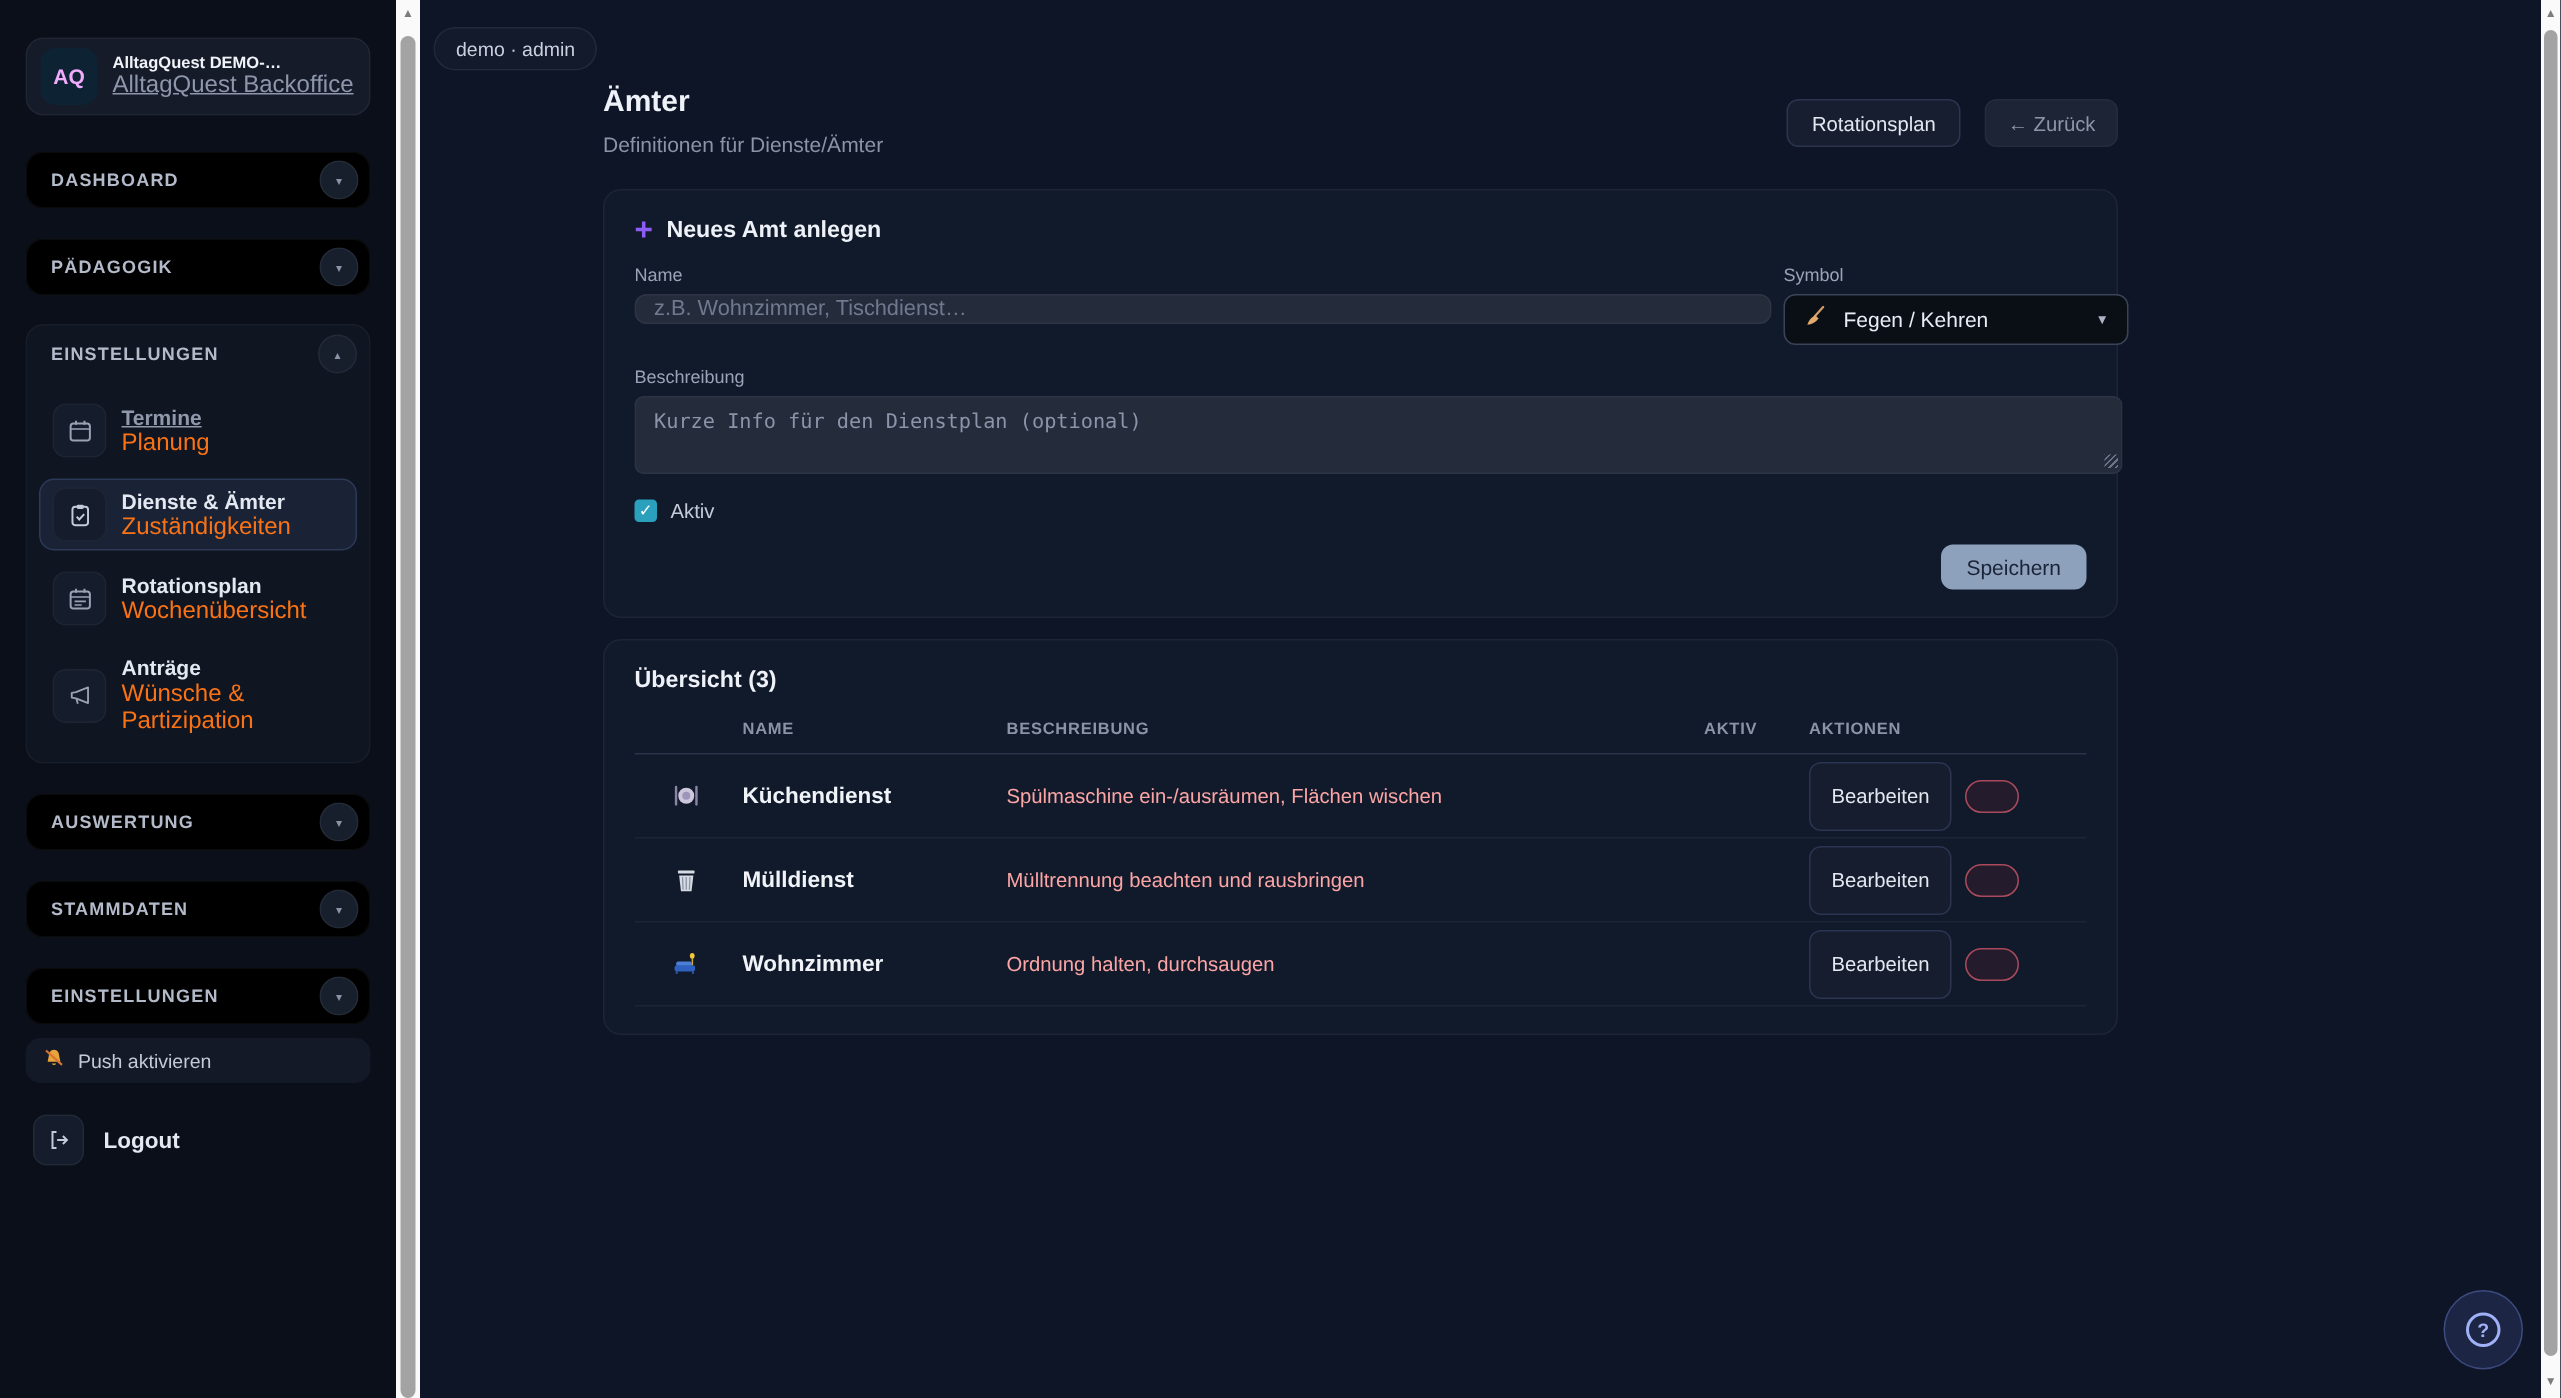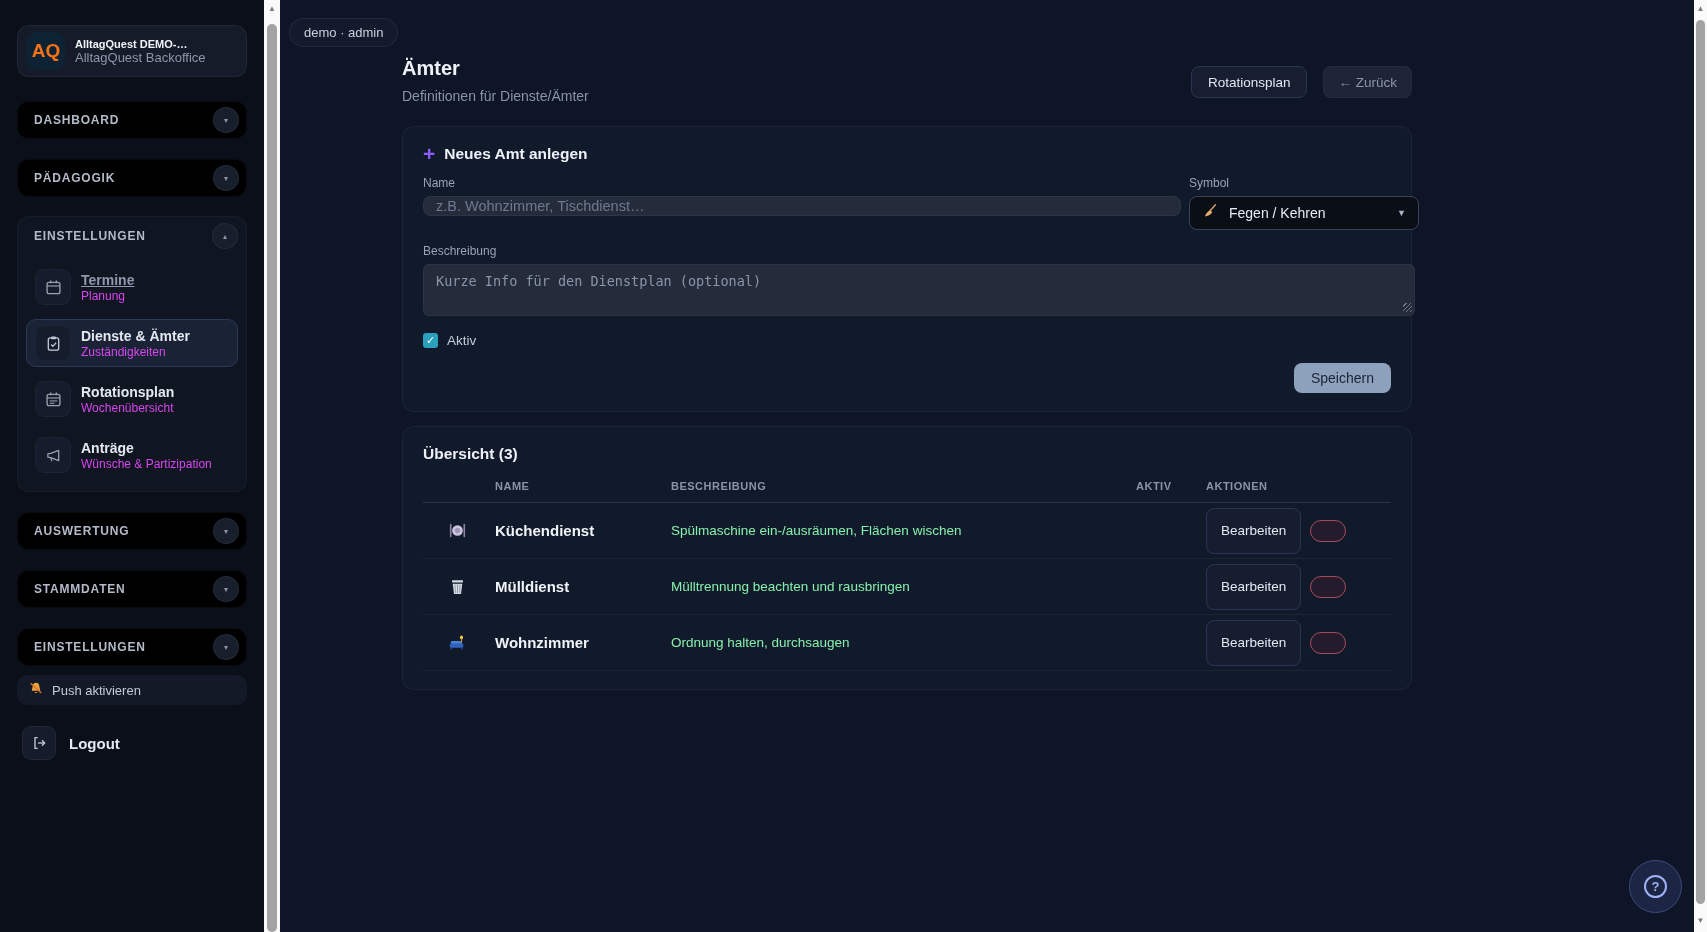--- a/index.html
+++ b/index.html
@@ -16,24 +16,24 @@
     background:#0a0f1a; padding:25px 17px 0;
   }
   .logo-card {
     display:flex; align-items:center; gap:10px;
     background:#151b29; border:1px solid rgba(255,255,255,.05);
     border-radius:12px; padding:7px 9px; height:52px;
   }
   .logo {
     width:38px; height:38px; border-radius:10px; background:#0d2334;
     display:flex; align-items:center; justify-content:center;
-    font-weight:bold; font-size:19px; color:#f97316; flex:none;
+    font-weight:bold; font-size:14px; color:#f0abfc; flex:none;
   }
   .logo-title { font-size:11px; font-weight:bold; color:#f0f3f8; white-space:nowrap; overflow:hidden; }
-  .logo-sub { font-size:13px; color:#8d96aa; margin-top:0; }
+  .logo-sub { font-size:16px; color:#8d96aa; margin-top:0;text-decoration:underline; }
   .nav-section {
     display:flex; align-items:center; justify-content:space-between;
     background:#000000; border:1px solid rgba(255,255,255,.04);
     border-radius:12px; padding:0 7px 0 16px; height:38px; margin-top:20px; cursor:pointer;
   }
   .nav-section.first { margin-top:24px; }
   .nav-label { font-size:12px; font-weight:bold; letter-spacing:.8px; color:#b3bac9; }
   .chev {
     width:26px; height:26px; border-radius:50%;
     background:#171e2c; border:1px solid rgba(255,255,255,.06);
@@ -52,21 +52,21 @@
     border:1px solid transparent; cursor:pointer;
   }
   .nav-item.active { background:#1a2336; border-color:#2c3a57; }
   .nav-icon-box {
     width:36px; height:36px; border-radius:9px; background:#151c2b;
     border:1px solid rgba(255,255,255,.04);
     display:flex; align-items:center; justify-content:center; flex:none;
   }
   .nav-item-title { display:block; font-size:14px; font-weight:bold; color:#e3e8f1; }
   .nav-item-title.muted { color:#9099ac; font-weight:600;text-decoration:underline; }
-  .nav-item-sub { display:block; font-size:12px; color:#d946ef; margin-top:1px; }
+  .nav-item-sub { display:block; font-size:16px; color:#f97316; margin-top:1px; }
   .user-card {
     background:#131927; border-radius:12px; padding:11px 14px;
     margin-top:22px; font-size:13px; line-height:1.38;
   }
   .user-name { font-weight:bold; font-size:13.5px; color:#eef1f7; }
   .user-line { color:#8d96aa; }
   .user-line b { color:#dfe4ee; }
   .push-btn {
     display:flex; align-items:center; gap:8px;
     background:#131927; border-radius:10px; height:30px;
@@ -160,21 +160,21 @@
   .btn-save { background:#8da1bd; border:none; border-radius:8px; height:30px; padding:0 17px; font-size:14px; color:#1b2436; }
   
   .table-card { margin-top:14px; }
   .table-title { font-size:15.5px; font-weight:bold; color:#eef1f7; }
   .t-grid { display:grid; grid-template-columns:72px 176px 465px 70px 1fr; align-items:center; }
   .t-head { margin-top:17px; padding-bottom:10px; border-bottom:1px solid #2a3347; }
   .t-head span { font-size:11px; font-weight:bold; letter-spacing:.5px; color:#8b93a7; }
   .t-row { height:56px; border-bottom:1px solid rgba(255,255,255,.05); }
   .t-icon { padding-left:25px; display:flex; align-items:center; }
   .t-name { font-size:15px; font-weight:bold; color:#f0f3f8; }
-  .t-desc { font-size:13.5px; color:#86efac; }
+  .t-desc { font-size:13.5px; color:#fca5a5; }
   .t-actions { display:flex; align-items:center; gap:9px; }
   .btn-edit { background:#151d2e; border:1px solid #2b3450; border-radius:8px; height:46px; padding:0 14px; font-size:13.5px; color:#e2e7f0; }
   .btn-delete { width:36px; height:22px; border-radius:11px; border:1px solid #a94b5c; background:rgba(150,40,55,.15); }
   
   .fab {
     position:absolute; right:14px; bottom:19px; width:53px; height:53px; border-radius:50%;
     background:#1d2544; border:1px solid #3c4a7e;
     display:flex; align-items:center; justify-content:center;
   }
   .fab-q {

